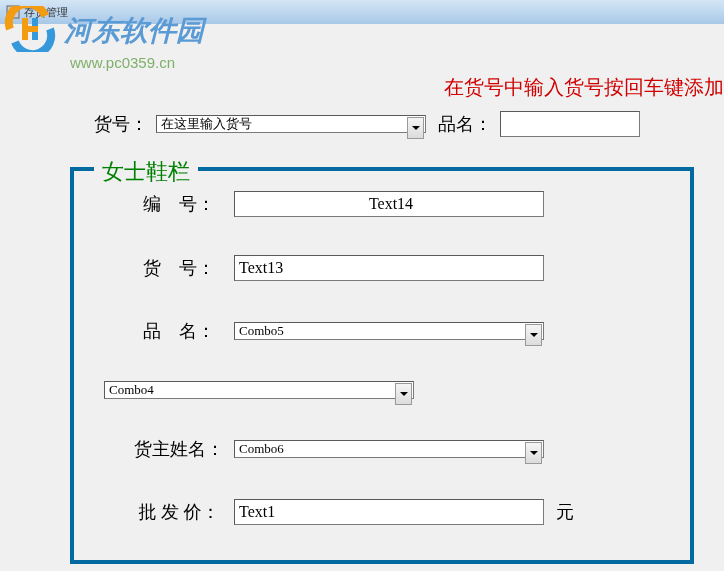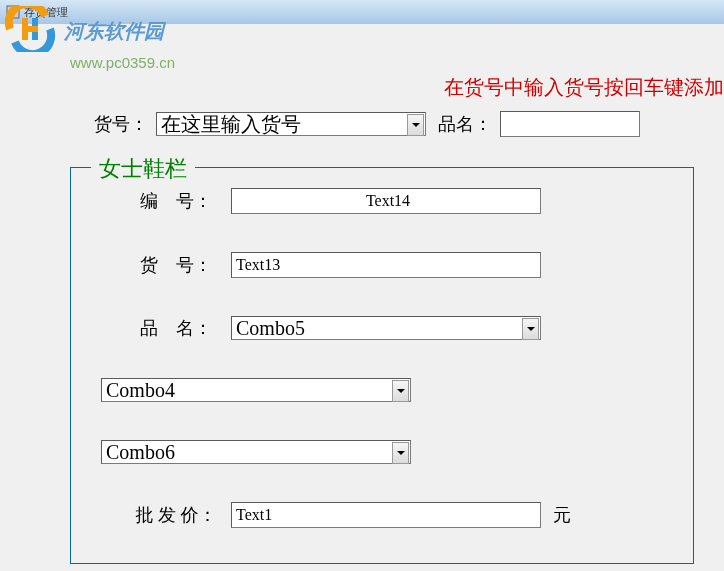--- a/index.html
+++ b/index.html
@@ -32,21 +32,21 @@
       left: 0;
       z-index: 10;
       pointer-events: none;
     }
     .watermark-logo {
       display: inline-block;
       vertical-align: middle;
     }
     .watermark-text {
       font-family: "Microsoft YaHei", sans-serif;
-      font-size: 20px;
+      font-size: 28px;
       font-weight: bold;
       color: #5a9bd5;
       font-style: italic;
       vertical-align: middle;
     }
     .watermark-url {
       font-family: Arial, sans-serif;
       font-size: 15px;
       color: #7fb069;
       margin-left: 70px;
@@ -72,24 +72,24 @@
     .label {
       font-size: 18px;
       color: #000;
       margin-right: 8px;
     }
     .combo {
       background: #fff;
       border: 1px solid #7a7a7a;
       border-top-color: #5a5a5a;
       border-left-color: #5a5a5a;
-      height: 24px;
-      display: flex;
-      align-items: center;
-      font-size: 20px;
+      height: 18px;
+      display: flex;
+      align-items: center;
+      font-size: 13px;
       padding-left: 4px;
       position: relative;
     }
     .combo-btn {
       position: absolute;
       right: 1px;
       top: 1px;
       width: 17px;
       height: 22px;
       background: linear-gradient(to bottom, #f5f5f5, #dcdcdc);
@@ -108,21 +108,21 @@
       background: #fff;
       border: 1px solid #7a7a7a;
       border-top-color: #5a5a5a;
       border-left-color: #5a5a5a;
       height: 26px;
       font-size: 16px;
       padding-left: 4px;
       font-family: inherit;
     }
     .fieldset {
-      border: 1px solid #0369a1;
+      border: 4px solid #0369a1;
       margin: 0 30px 0 70px;
       padding: 20px 30px 20px 30px;
       position: relative;
     }
     .legend {
       position: absolute;
       top: -14px;
       left: 20px;
       background: #f0f0f0;
       padding: 0 8px;
@@ -219,20 +219,21 @@
     <div class="form-row">
       <div class="form-input-wrap">
         <div class="combo" style="width:100%">
           <span>Combo4</span>
           <div class="combo-btn"></div>
         </div>
       </div>
     </div>
 
     <div class="form-row">
+      <div class="form-label">货主姓名：</div>
       <div class="form-input-wrap">
         <div class="combo" style="width:100%">
           <span>Combo6</span>
           <div class="combo-btn"></div>
         </div>
       </div>
     </div>
 
     <div class="form-row" style="margin-bottom:15px">
       <div class="form-label">批 发 价：</div>

